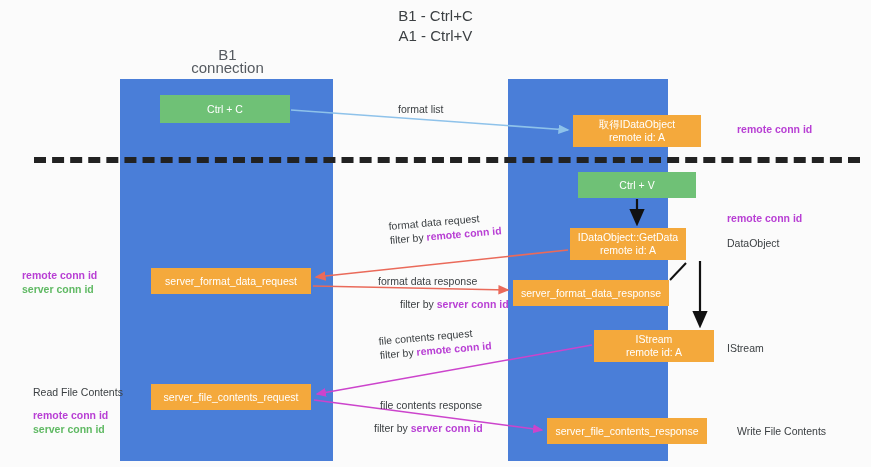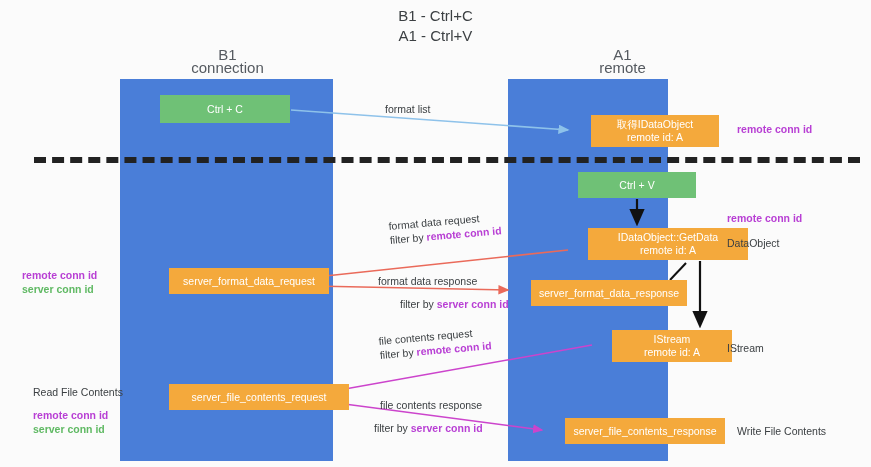--- a/index.html
+++ b/index.html
@@ -69,44 +69,44 @@
     flex-direction: column;
     align-items: center;
     justify-content: center;
     text-align: center;
     color: #ffffff;
     font-size: 10.5px;
     line-height: 13px;
     padding: 13px 4px;
   }
   .node.green { background: #6fc176; }
-  .node.orange { background: #f4a93c; margin-left: 18px; }
+  .node.orange { background: #f4a93c; }
   .node .ln { display: block; white-space: nowrap; }
 
   #n-ctrlc   { left: 160px; top: 95px;  width: 130px; height: 28px; }
   #n-idataobj{ left: 573px; top: 115px; width: 128px; height: 32px; }
   #n-ctrlv   { left: 578px; top: 172px; width: 118px; height: 26px; }
-  #n-getdata { left: 570px; top: 228px; width: 160px; height: 32px; }
+  #n-getdata { left: 570px; top: 228px; width: 116px; height: 32px; }
   #n-sfdreq  { left: 151px; top: 268px; width: 160px; height: 25px; }
   #n-sfdresp { left: 513px; top: 280px; width: 156px; height: 25px; }
   #n-istream { left: 594px; top: 330px; width: 120px; height: 32px; }
-  #n-sfcreq  { left: 151px; top: 384px; width: 180px; height: 25px; }
+  #n-sfcreq  { left: 151px; top: 384px; width: 160px; height: 25px; }
   #n-sfcresp { left: 547px; top: 418px; width: 160px; height: 25px; }
 
   
   .edge-label {
     position: absolute;
     font-size: 10.5px;
     line-height: 14px;
     color: #3c4043;
     white-space: nowrap;
   }
   .edge-label .hl-purple { color: #b83fd4; font-weight: bold; }
 
-  #el-formatlist { left: 385px; top: 102px; }
+  #el-formatlist { left: 398px; top: 102px; }
   #el-fdreq      { left: 388px; top: 219px; transform: rotate(-5deg); transform-origin: left top;}
   #el-fdresp     { left: 378px; top: 274px; }
   #el-fcreq      { left: 378px; top: 334px; transform: rotate(-5deg); transform-origin: left top;}
   #el-fcresp     { left: 380px; top: 398px; }
 
   
   .side-label {
     position: absolute;
     font-size: 10.5px;
     line-height: 14px;
@@ -142,24 +142,20 @@
   </div>
 
   <div class="lane" id="lane-b1"></div>
   <div class="lane" id="lane-a1"></div>
   <div id="lane-a1-mask"></div>
 
   <div class="lane-header" id="hdr-b1">
     <span class="l1">B1</span>
     <span class="l2">connection</span>
   </div>
-  <div class="lane-header" id="hdr-a1">
-    <span class="l1">A1</span>
-    <span class="l2">remote</span>
-  </div>
 
   <div id="separator"></div>
 
   <svg id="wires" viewBox="0 0 871 467">
     <defs>
       <marker id="ah-blue" markerWidth="7" markerHeight="7" refX="6" refY="3" orient="auto">
         <path d="M0,0 L7,3 L0,6 z" fill="#8ec2ea"></path>
       </marker>
       <marker id="ah-red" markerWidth="7" markerHeight="7" refX="6" refY="3" orient="auto">
         <path d="M0,0 L7,3 L0,6 z" fill="#ea6a5a"></path>

